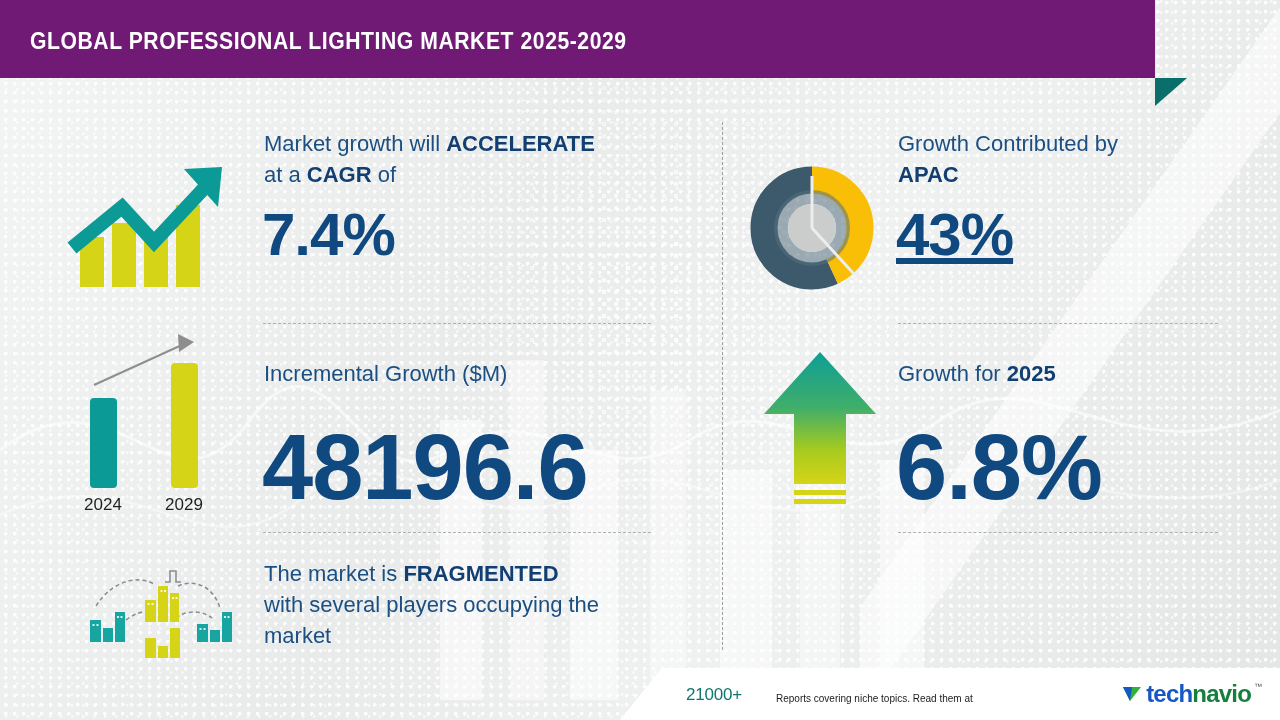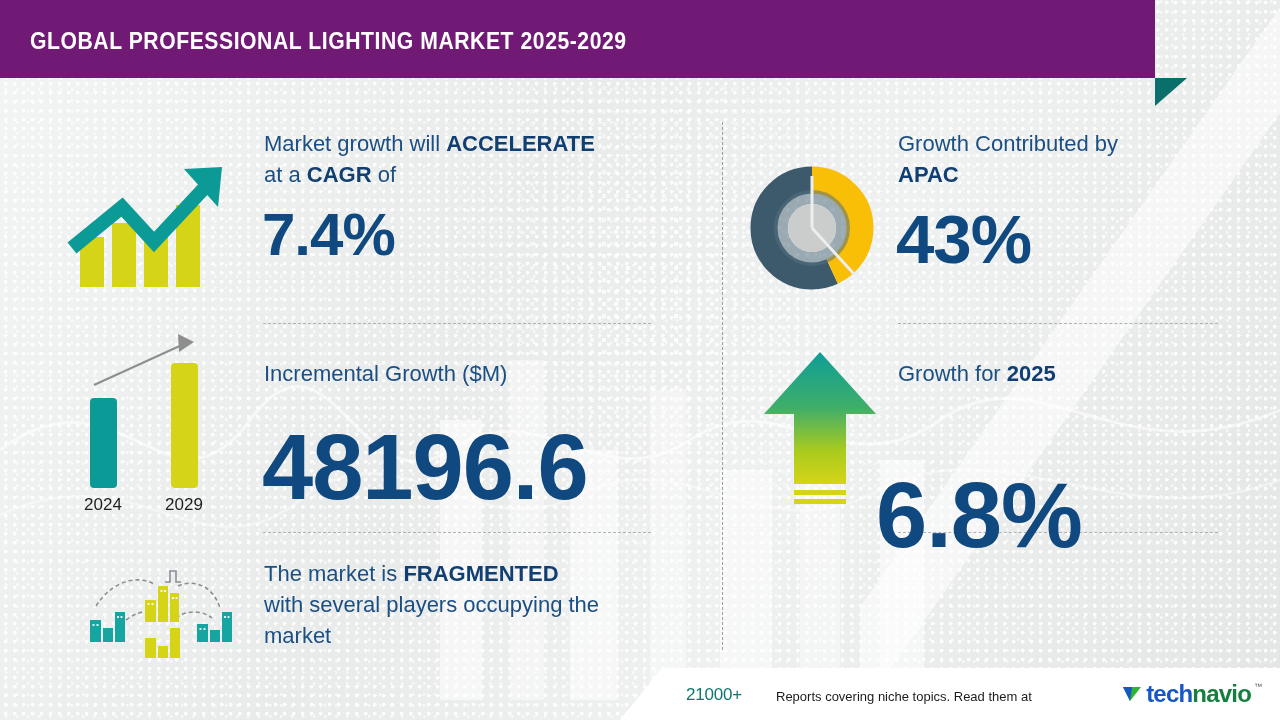--- a/index.html
+++ b/index.html
@@ -90,24 +90,24 @@
 
   #cagr-text{ left:264px; top:128px; width:400px; }
   #cagr-value{ left:262px; top:200px; font-size:60px; }
 
   #incr-text{ left:264px; top:358px; width:400px; }
   #incr-value{ left:262px; top:415px; font-size:92px; }
 
   #frag-text{ left:264px; top:558px; width:420px; }
 
   #apac-text{ left:898px; top:128px; width:330px; }
-  #apac-value{ left:896px; top:200px; font-size:69px; }
+  #apac-value{ left:896px; top:200px; font-size:60px;text-decoration:underline; }
 
   #g2025-text{ left:898px; top:358px; width:330px; }
-  #g2025-value{ left:876px; top:415px; font-size:92px;margin-top:48px; }
+  #g2025-value{ left:896px; top:415px; font-size:92px; }
 
   
   .icon{ position:absolute; z-index:6; }
   #icon-growth-chart{ left:66px; top:145px; width:170px; height:150px; }
   #icon-bars{ left:66px; top:330px; width:175px; height:195px; }
   #icon-fragmented{ left:62px; top:558px; width:190px; height:105px; }
   #icon-donut{ left:746px; top:162px; width:132px; height:132px; }
   #icon-arrow-up{ left:760px; top:348px; width:120px; height:165px; }
 
   
@@ -118,21 +118,21 @@
     position:absolute; right:0; bottom:0; width:660px; height:52px;
     background:#ffffff;
     clip-path:polygon(42px 0, 100% 0, 100% 100%, 0 100%);
   }
   #footer-count{
     position:absolute; left:686px; bottom:15px;
     font-size:17px; font-weight:normal; color:#0f766e; letter-spacing:-.2px;
   }
   #footer-text{
     position:absolute; left:776px; bottom:16px;
-    font-size:13px; color:#1c1c1c;
+    font-size:10px; color:#1c1c1c;
   }
   #logo{
     position:absolute; right:18px; bottom:12px; height:28px;
     display:flex; align-items:center; gap:3px;
   }
   #logo-word{ font-size:24px; font-weight:bold; letter-spacing:-.8px; line-height:1; }
   #logo-word .t1{ color:#1657c4; }
   #logo-word .t2{ color:#15803d; }
   #logo-tm{ font-size:8px; color:#555; align-self:flex-start; margin-top:2px; }
 </style>

